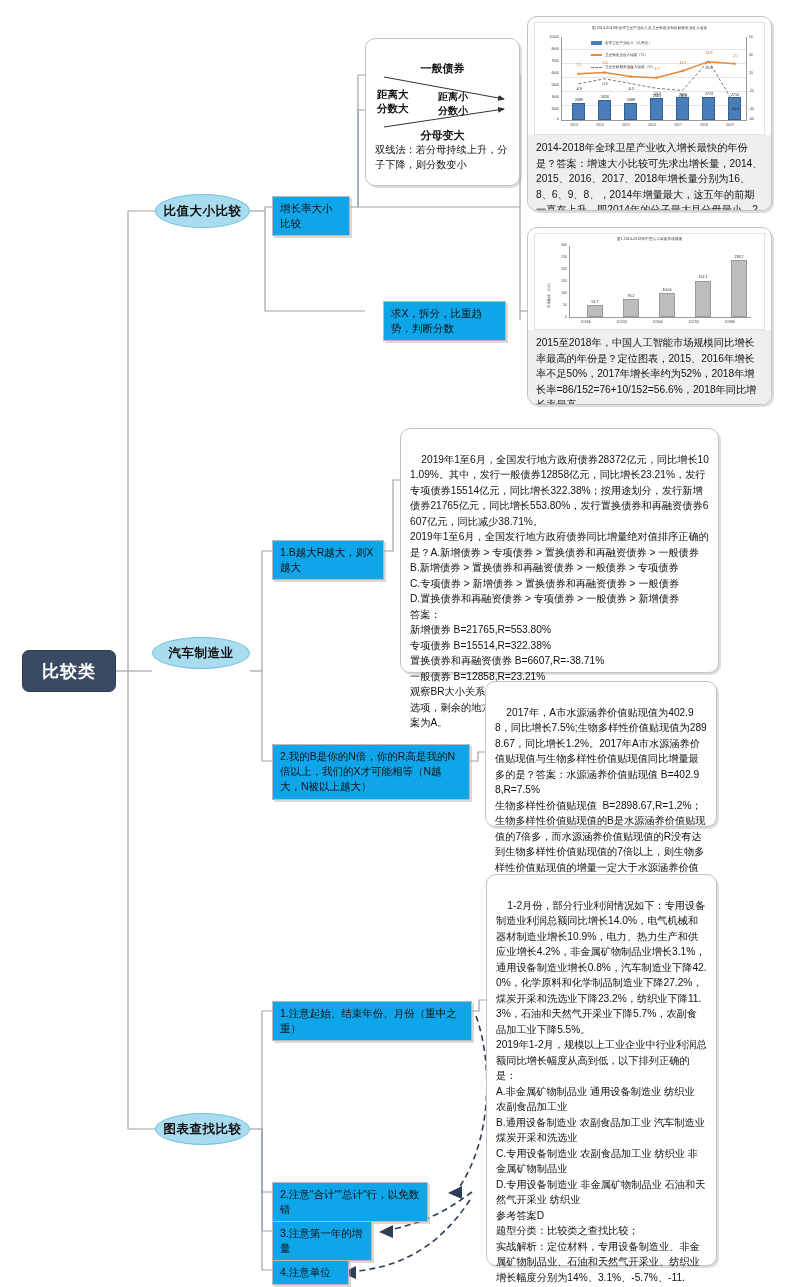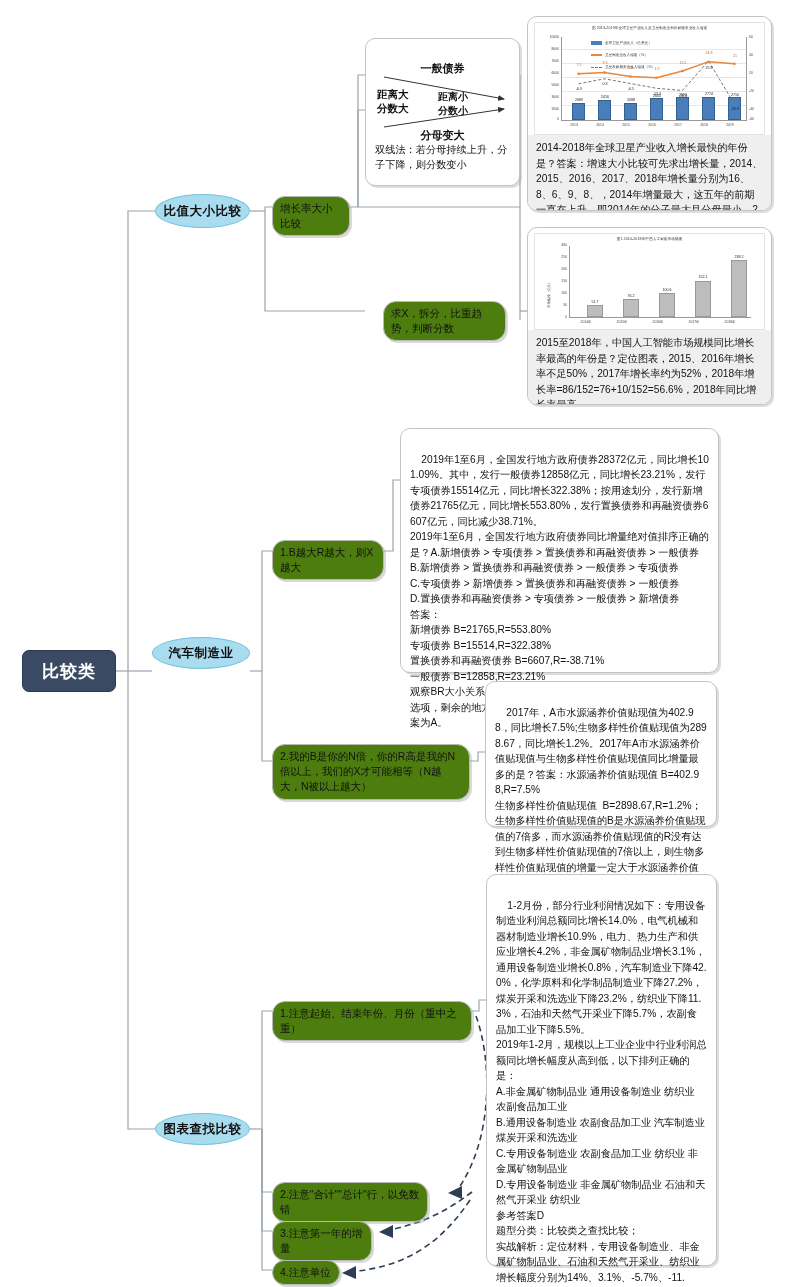--- a/index.html
+++ b/index.html
@@ -52,23 +52,23 @@
     letter-spacing: .5px;
     display: flex;
     align-items: center;
     justify-content: center;
     z-index: 5;
   }
 
   
   .leaf-node {
     position: absolute;
-    background: #4d7c0f;
+    background: #0ea5e9;
     border: 1px solid #b9b9b9;
-    border-radius: 13px;
+    border-radius: 0;
     box-shadow: 2px 2px 0 rgba(170,170,170,.45);
     color: #111111;
     font-size: 10.5px;
     line-height: 1.45;
     padding: 4px 7px;
     z-index: 4;
   }
 
   
   .card {
@@ -466,21 +466,21 @@
 
   <div class="leaf-node" style="left:272px; top:1001px; width:200px;">
     <span>1.注意起始、结束年份、月份（重中之重）</span>
   </div>
   <div class="leaf-node" style="left:272px; top:1182px; width:156px;">
     <span>2.注意"合计""总计"行，以免数错</span>
   </div>
   <div class="leaf-node" style="left:272px; top:1221px; width:100px;">
     <span>3.注意第一年的增量</span>
   </div>
-  <div class="leaf-node" style="left:272px; top:1260px; width:68px;">
+  <div class="leaf-node" style="left:272px; top:1260px; width:77px;">
     <span>4.注意单位</span>
   </div>
 
   <div class="card" style="left:486px; top:850px; width:231px; height:392px;margin-top:24px;">
     <span>1-2月份，部分行业利润情况如下：专用设备制造业利润总额同比增长14.0%，电气机械和器材制造业增长10.9%，电力、热力生产和供应业增长4.2%，非金属矿物制品业增长3.1%，通用设备制造业增长0.8%，汽车制造业下降42.0%，化学原料和化学制品制造业下降27.2%，煤炭开采和洗选业下降23.2%，纺织业下降11.3%，石油和天然气开采业下降5.7%，农副食品加工业下降5.5%。
 2019年1-2月，规模以上工业企业中行业利润总额同比增长幅度从高到低，以下排列正确的是：
 A.非金属矿物制品业 通用设备制造业 纺织业 农副食品加工业
 B.通用设备制造业 农副食品加工业 汽车制造业 煤炭开采和洗选业
 C.专用设备制造业 农副食品加工业 纺织业 非金属矿物制品业
 D.专用设备制造业 非金属矿物制品业 石油和天然气开采业 纺织业

